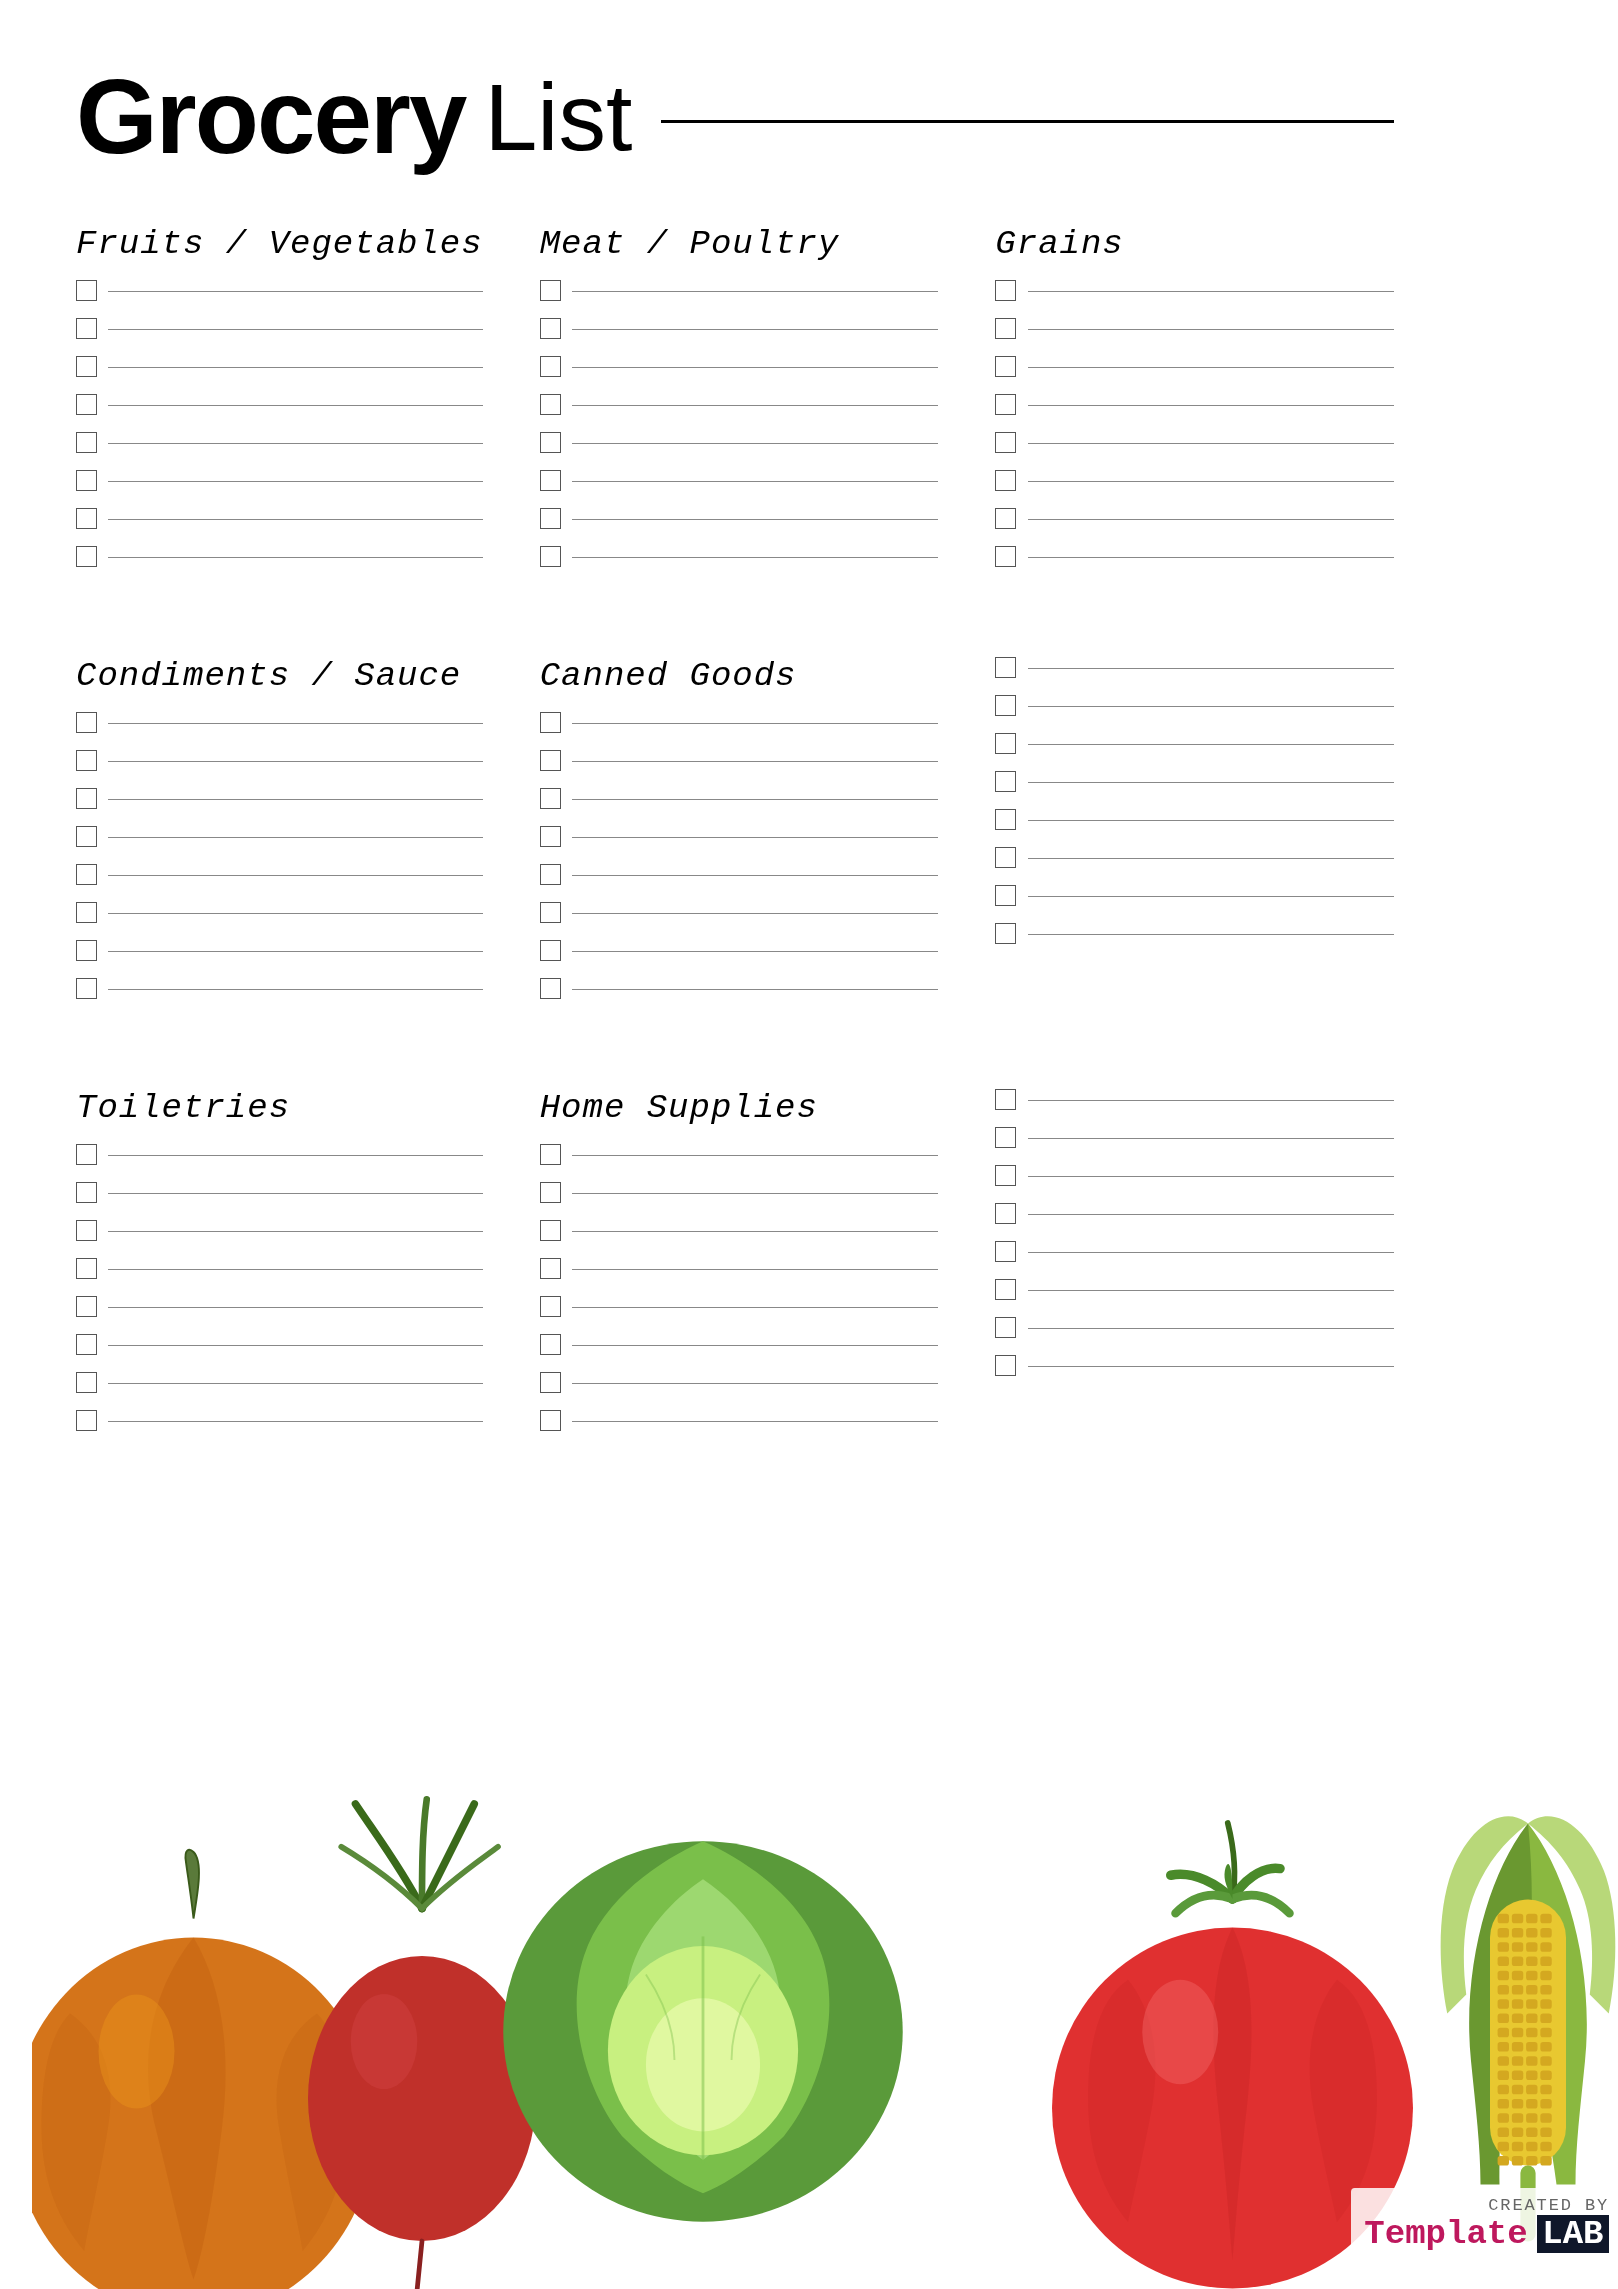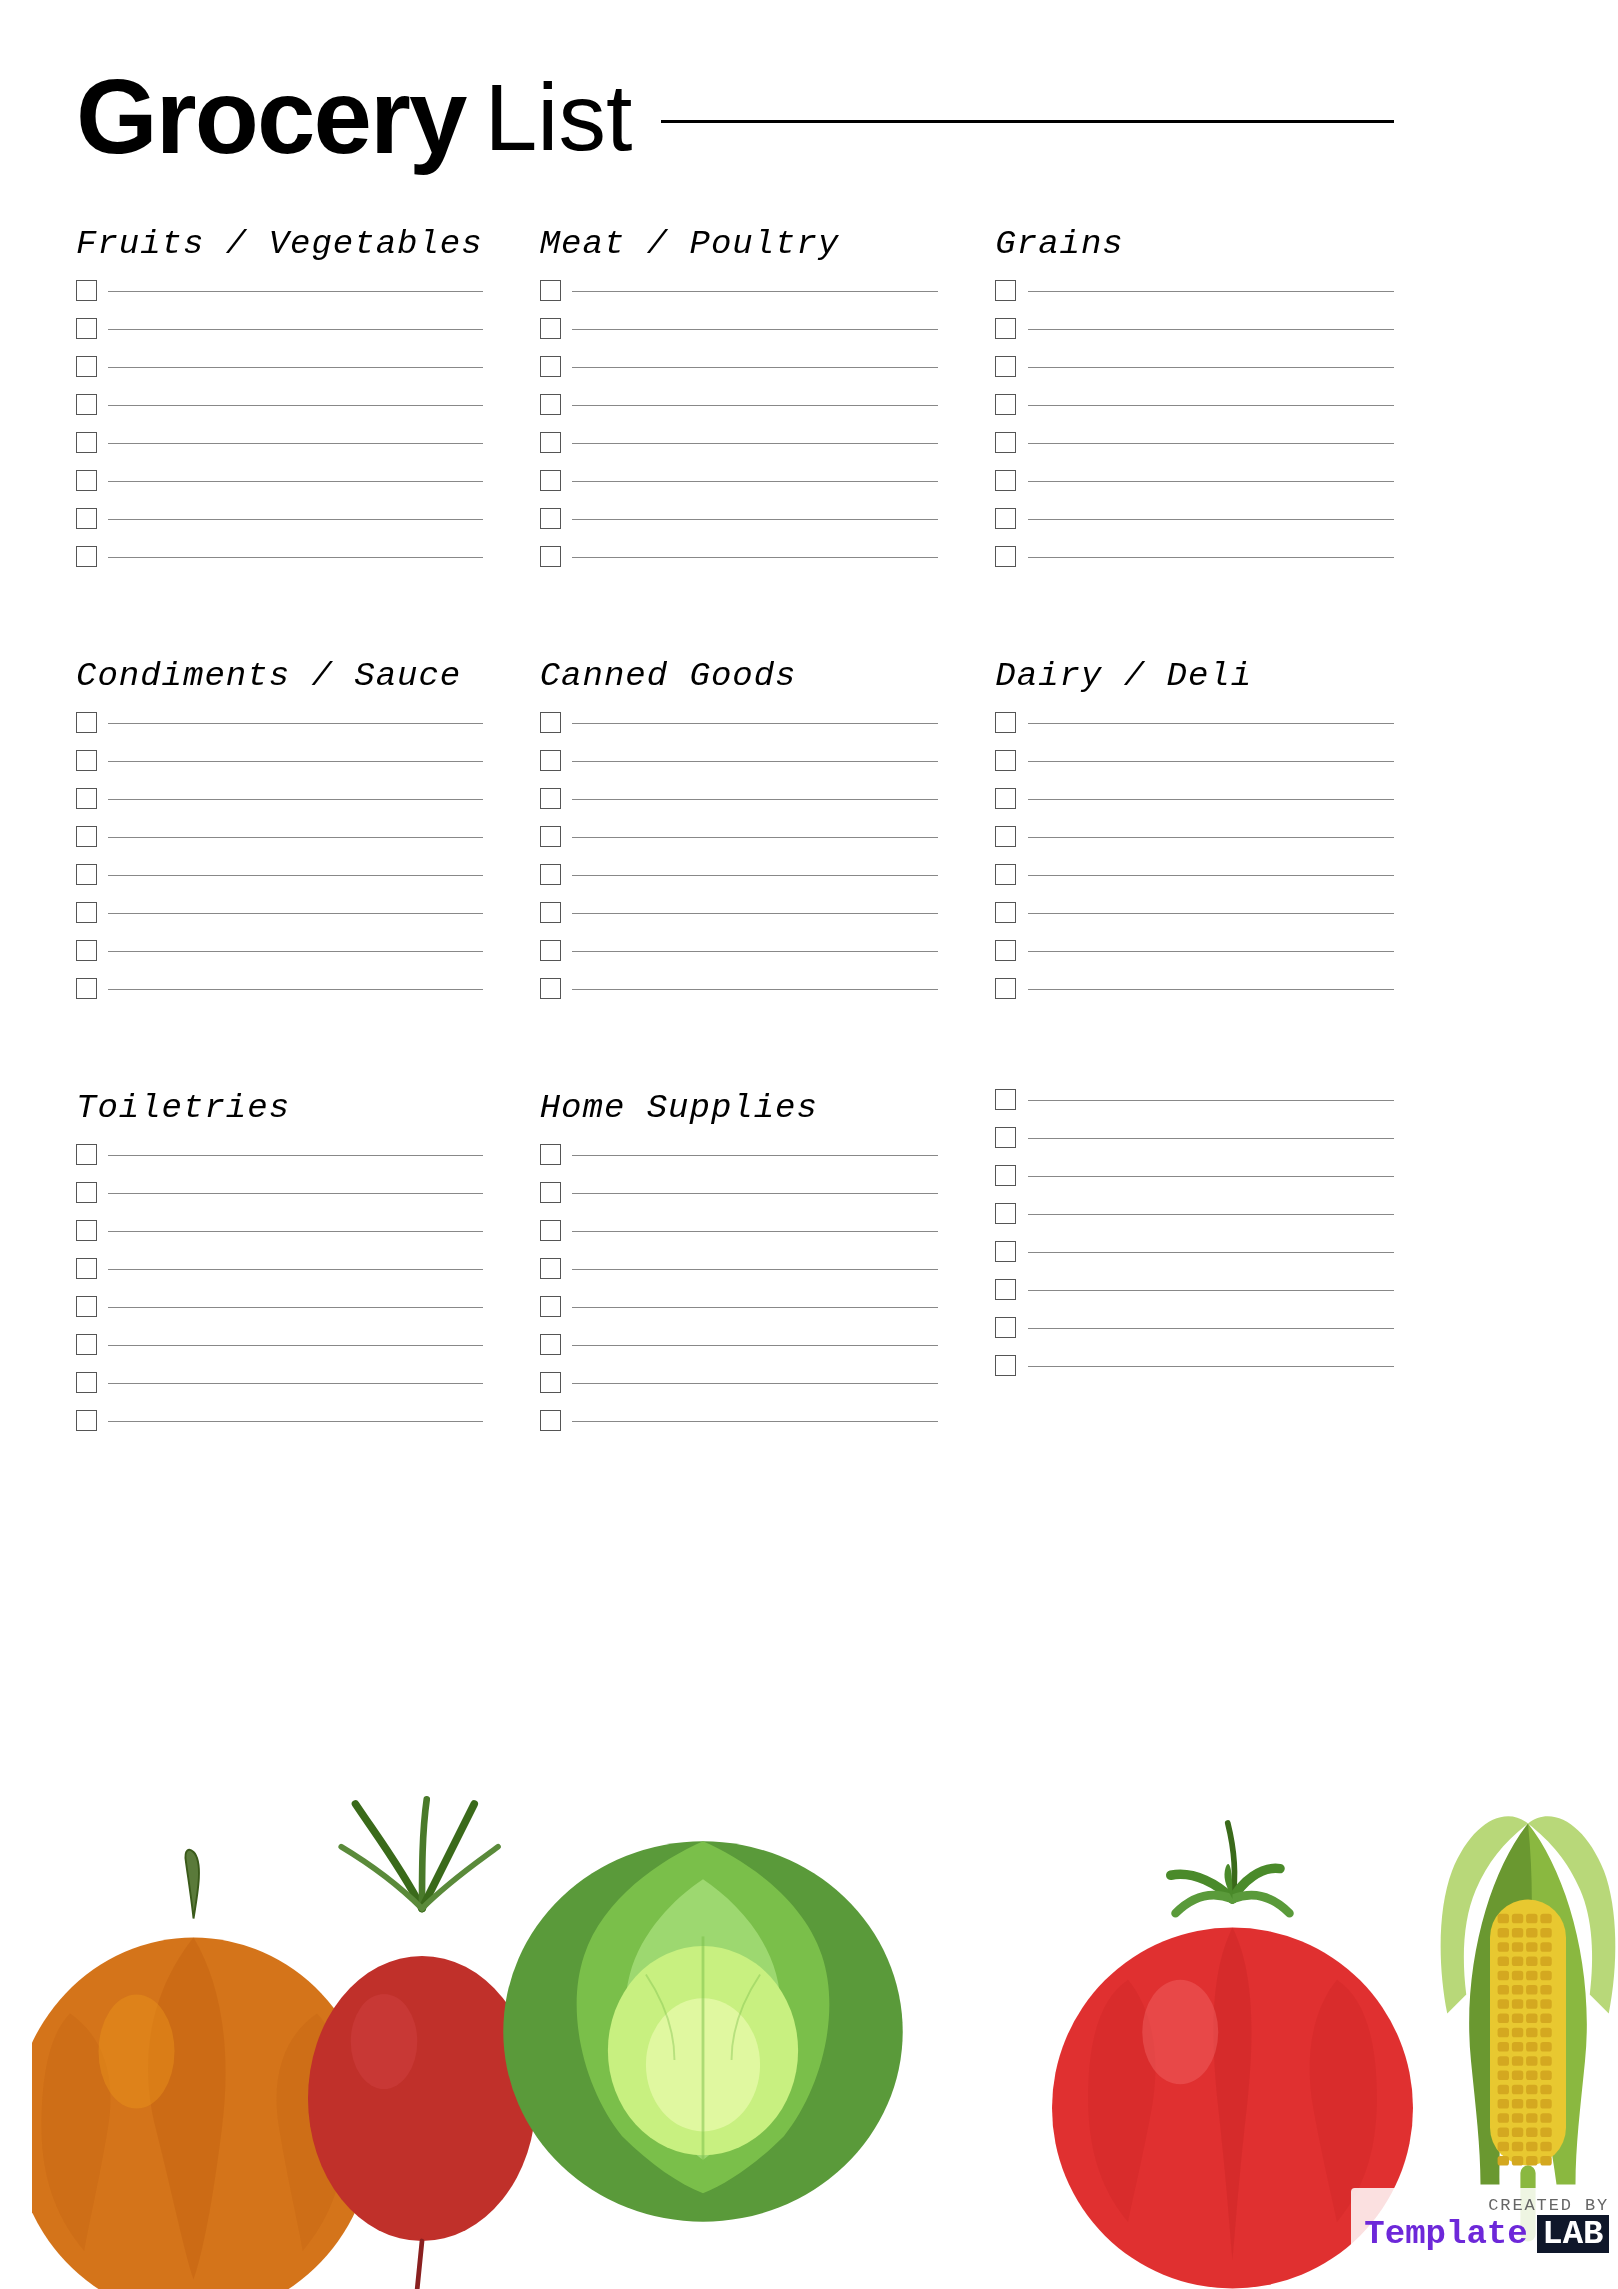--- a/index.html
+++ b/index.html
@@ -170,21 +170,21 @@
       color: #666;
       text-transform: uppercase;
       letter-spacing: 1.9px;
       display: block;
       text-align: right;
     }
 
     .logo-template {
       font-size: 34px;
       font-weight: bold;
-      color: #6d28d9;
+      color: #be185d;
       display: inline;
     }
 
     .logo-lab {
       font-size: 34px;
       font-weight: bold;
       color: #fff;
       background: #0f172a;
       padding: 0 5.7px;
       display: inline;
@@ -382,21 +382,20 @@
             <div class="checkbox"></div>
             <div class="item-line"></div>
           </li>
           <li class="checklist-item">
             <div class="checkbox"></div>
             <div class="item-line"></div>
           </li>
         </ul>
       </div>
       <div class="section">
-        <div class="section-title">Dairy / Deli</div>
         <ul class="checklist">
           <li class="checklist-item">
             <div class="checkbox"></div>
             <div class="item-line"></div>
           </li>
           <li class="checklist-item">
             <div class="checkbox"></div>
             <div class="item-line"></div>
           </li>
           <li class="checklist-item">

